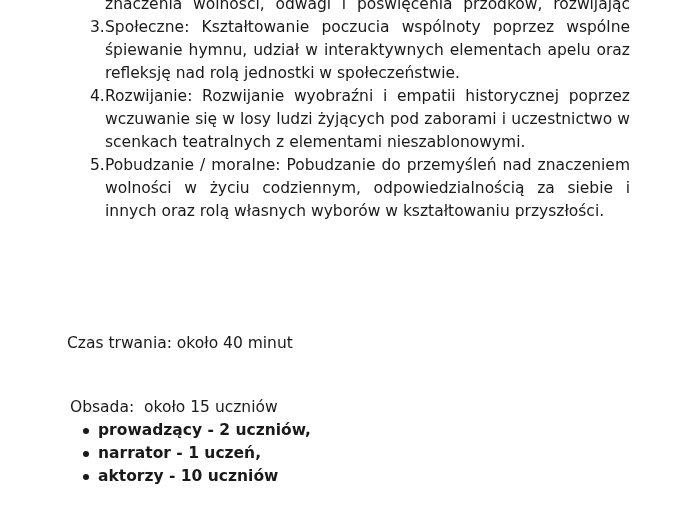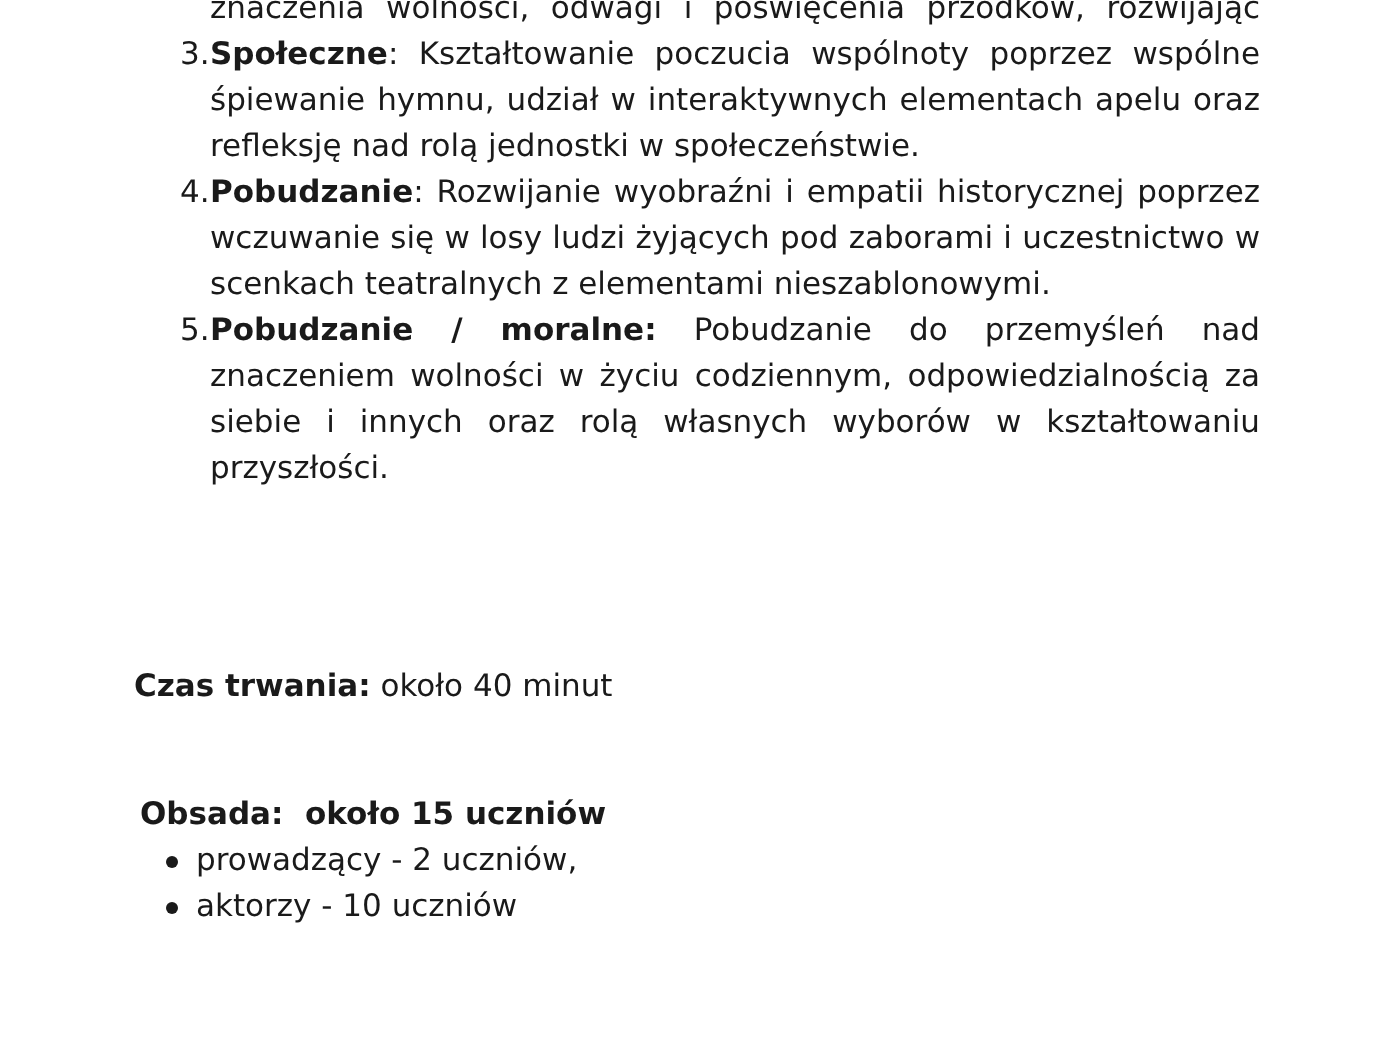--- a/index.html
+++ b/index.html
@@ -4,57 +4,58 @@
 <style>
   html, body { margin:0; padding:0; background:#ffffff; }
   body { width:700px; height:520px; overflow:hidden; position:relative;
          font-family:"DejaVu Sans", sans-serif; color:#1a1a1a; font-size:15.5px; }
   .page { position:absolute; left:0; top:0; width:700px; height:520px; }
   .olist { position:absolute; left:80px; top:-7px; width:550px; margin:0; padding:0; list-style:none; }
   .oitem { position:relative; padding-left:25px; line-height:23px; text-align:justify; }
   .oitem .num { position:absolute; left:10px; top:0; }
   .cont { padding-left:25px; line-height:23px; text-align:justify; }
   .just-line { text-align:justify; text-align-last:justify; }
-  b { font-weight:bold; }
+  b { font-weight:normal; }
   .czas { position:absolute; left:67px; top:318px; line-height:23px;margin-top:14px; }
   .obsada { position:absolute; left:70px; top:396px; line-height:23px; }
   .blist { position:absolute; left:80px; top:419px; margin:0; padding:0; list-style:none; }
-  .blist li { position:relative; padding-left:18px; line-height:23px; }
+  .blist li { position:relative; padding-left:18px; line-height:23px;font-weight:bold; }
   .blist li .dot { position:absolute; left:3px; top:9px; width:6px; height:6px; border-radius:50%; background:#1a1a1a; }
 </style>
 </head>
 <body>
 
 <div class="page">
 
   <div class="olist">
     <div class="cont just-line">znaczenia wolności, odwagi i poświęcenia przodków, rozwijając</div>
 
     <div class="oitem">
       <span class="num">3.</span>
       <b>Społeczne</b><span>:</span><span> Kształtowanie poczucia wspólnoty poprzez wspólne śpiewanie hymnu, udział w interaktywnych elementach apelu oraz refleksję nad rolą jednostki w społeczeństwie.</span>
     </div>
 
     <div class="oitem">
       <span class="num">4.</span>
-      <b>Pobudzanie</b><span>:</span><span> Rozwijanie wyobraźni i empatii historycznej poprzez wczuwanie się w losy ludzi żyjących pod zaborami i uczestnictwo w scenkach teatralnych z elementami nieszablonowymi.</span>
+      <b>Rozwijanie</b><span>:</span><span> Rozwijanie wyobraźni i empatii historycznej poprzez wczuwanie się w losy ludzi żyjących pod zaborami i uczestnictwo w scenkach teatralnych z elementami nieszablonowymi.</span>
     </div>
 
     <div class="oitem">
       <span class="num">5.</span>
       <b>Pobudzanie / moralne:</b><span></span><span> Pobudzanie do przemyśleń nad znaczeniem wolności w życiu codziennym, odpowiedzialnością za siebie i innych oraz rolą własnych wyborów w kształtowaniu przyszłości.</span>
     </div>
   </div>
 
   <div class="czas">
     <b>Czas trwania:</b><span> około 40 minut</span>
   </div>
 
   <div class="obsada">
     <b style="white-space:pre;">Obsada:  około 15 uczniów</b>
   </div>
 
   <ul class="blist">
     <li><span class="dot"></span><span>prowadzący - 2 uczniów,</span></li>
+    <li><span class="dot"></span><span>narrator - 1 uczeń,</span></li>
     <li><span class="dot"></span><span>aktorzy - 10 uczniów</span></li>
   </ul>
 
 </div>
 
 </body></html>

